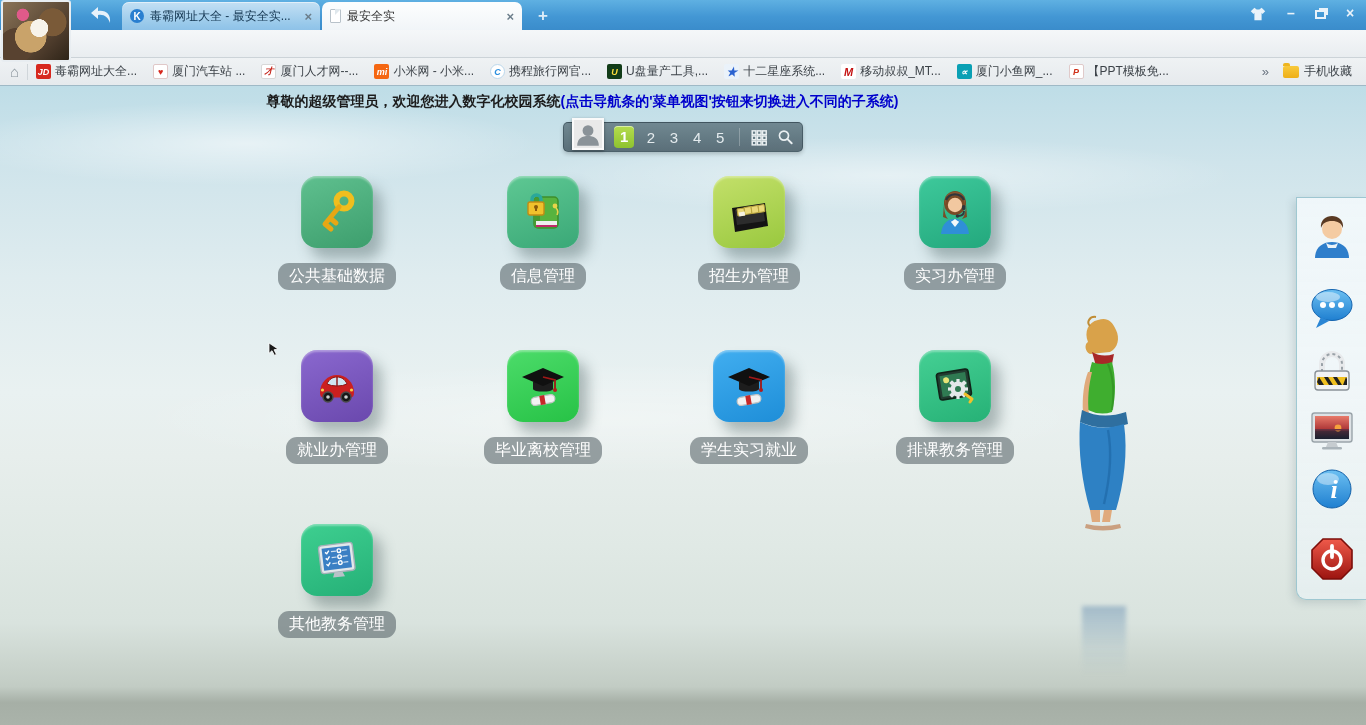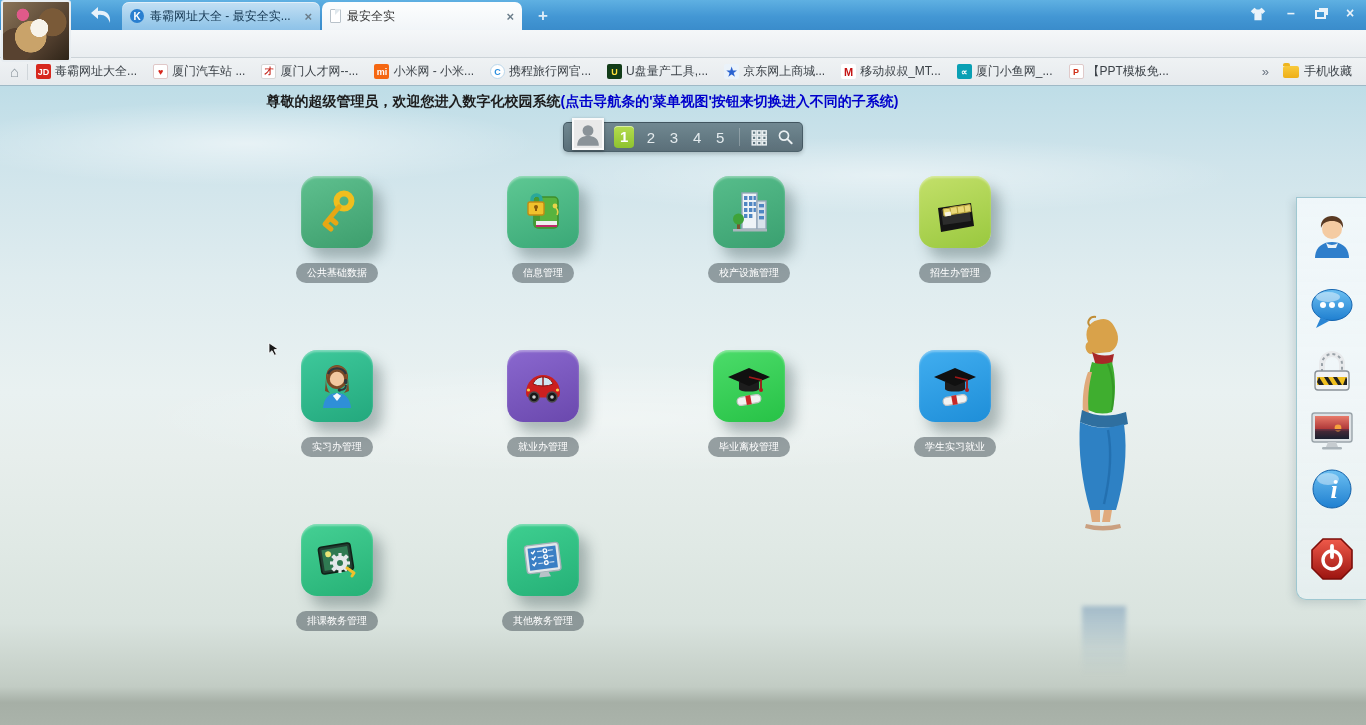--- a/index.html
+++ b/index.html
@@ -67,21 +67,21 @@
   .toolbtn .disc { width:18px; height:18px; border-radius:50%; background:#9aa2a9; color:#fff;
     display:flex; align-items:center; justify-content:center; font-size:10px; font-weight:bold; }
   .toolbtn .disc.green { background:linear-gradient(#4cc44c,#2f9f3f); }
   .badge { position:absolute; right:-4px; bottom:-4px; background:#e83c10; color:#fff; font-size:8px;
     border-radius:7px; padding:1px 3px; border:1px solid #fff; }
 
   .bm-home { font-size:15px; color:#8a949c; margin:0 8px 0 10px; }
   .bm-sep { width:1px; height:16px; background:#d0d6da; margin-right:8px; }
   .bm-item { display:flex; align-items:center; gap:4px; font-size:12px; color:#3c4248; margin-right:16px; white-space:nowrap; }
   .favsq { width:15px; height:15px; border-radius:2px; color:#fff; font-size:9px; font-weight:bold;
-    display:flex; align-items:center; justify-content:center; flex:none; }
+    display:flex; align-items:center; justify-content:center; flex:none;font-style:italic; }
   .bm-more { margin-left:auto; color:#6a7480; font-size:13px; margin-right:14px; }
   .bm-folder { display:flex; align-items:center; gap:5px; font-size:12px; color:#3c4248; margin-right:14px; }
   .folder-ico { width:16px; height:12px; background:linear-gradient(#f8c93c,#eeaf18); border-radius:2px; position:relative; }
   .folder-ico:before { content:""; position:absolute; left:0; top:-3px; width:7px; height:3px; background:#eeb520; border-radius:2px 2px 0 0; }
 
   
   .page { position:absolute; left:0; top:86px; width:1366px; height:639px; overflow:hidden;
     background:
       radial-gradient(ellipse 420px 60px at 18% 9%, rgba(255,255,255,.55), transparent 70%),
       radial-gradient(ellipse 500px 55px at 65% 14%, rgba(255,255,255,.45), transparent 70%),
@@ -101,21 +101,21 @@
   .pagenum.active { width:22px; height:22px; background:linear-gradient(#b5dc4e,#8ec32f); border-radius:4px;
     color:#fff; font-weight:bold; line-height:22px; box-shadow:inset 0 1px 0 rgba(255,255,255,.5); }
   .nav-div { width:1px; height:18px; background:rgba(255,255,255,.25); margin-left:2px; }
 
   .appgrid { position:absolute; left:234px; top:90px; width:824px; height:522px;
     display:grid; grid-template-columns:repeat(4,206px); grid-template-rows:repeat(3,174px); }
   .appcell { display:flex; flex-direction:column; align-items:center; }
   .tile { width:72px; height:72px; border-radius:16px; display:flex; align-items:center; justify-content:center;
     box-shadow:9px 11px 14px rgba(60,85,85,.38), inset 0 2px 2px rgba(255,255,255,.35); }
   .applabel { margin-top:15px; padding:3px 11px; background:rgba(86,98,104,.58); border-radius:11px;
-    color:#fff; font-size:10px; white-space:nowrap; }
+    color:#fff; font-size:16px; white-space:nowrap; }
   .c1 { background:linear-gradient(160deg,#5fc08f,#3d9e6d); }
   .c2 { background:linear-gradient(160deg,#3db2ef,#148cd8); }
   .c3 { background:linear-gradient(160deg,#5ec893,#3aa877); }
   .c4 { background:linear-gradient(160deg,#57bd8b,#3aa070); }
   .c5 { background:linear-gradient(160deg,#c3e06a,#99c83e); }
   .c6 { background:linear-gradient(160deg,#3ec99b,#23a87d); }
   .c7 { background:linear-gradient(160deg,#8a68cf,#6a48ad); }
   .c8 { background:linear-gradient(160deg,#4cdc6a,#27c246); }
   .c9 { background:linear-gradient(160deg,#41aef0,#1e8ed8); }
   .c10 { background:linear-gradient(160deg,#45d094,#26b176); }
@@ -611,21 +611,21 @@
   <span class="bm-item">
     <span class="favsq" style="background:#fff;color:#2a8fdf;border-radius:50%;border:1px solid #bcd8ec">C</span>
       <span>携程旅行网官...</span>
     </span>
   <span class="bm-item">
     <span class="favsq" style="background:#123c18;color:#ffdf3c">U</span>
       <span>U盘量产工具,...</span>
     </span>
   <span class="bm-item">
     <span class="favsq" style="background:#eaf2fa;color:#2a62d0;font-size:12px">★</span>
-      <span>京东网上商城...</span>
+      <span>十二星座系统...</span>
     </span>
   <span class="bm-item">
     <span class="favsq" style="background:#fff;color:#c41212;font-size:11px">M</span>
       <span>移动叔叔_MT...</span>
     </span>
   <span class="bm-item">
     <span class="favsq" style="background:#0aa0b4">∝</span>
       <span>厦门小鱼网_...</span>
     </span>
   <span class="bm-item">
@@ -678,28 +678,20 @@
       <span class="applabel">公共基础数据</span>
       </div>
     <div class="appcell">
         <div class="tile c3">
           <svg width="48" height="48">
             <use href="#s-notebook"></use>
           </svg>
         </div>
       <span class="applabel">信息管理</span>
       </div>
-    <div class="appcell">
-        <div class="tile c4">
-          <svg width="48" height="48">
-            <use href="#s-building"></use>
-          </svg>
-        </div>
-      <span class="applabel">校产设施管理</span>
-      </div>
 
     <div class="appcell">
         <div class="tile c5">
           <svg width="48" height="48">
             <use href="#s-cabinet"></use>
           </svg>
         </div>
       <span class="applabel">招生办管理</span>
       </div>
     <div class="appcell">

